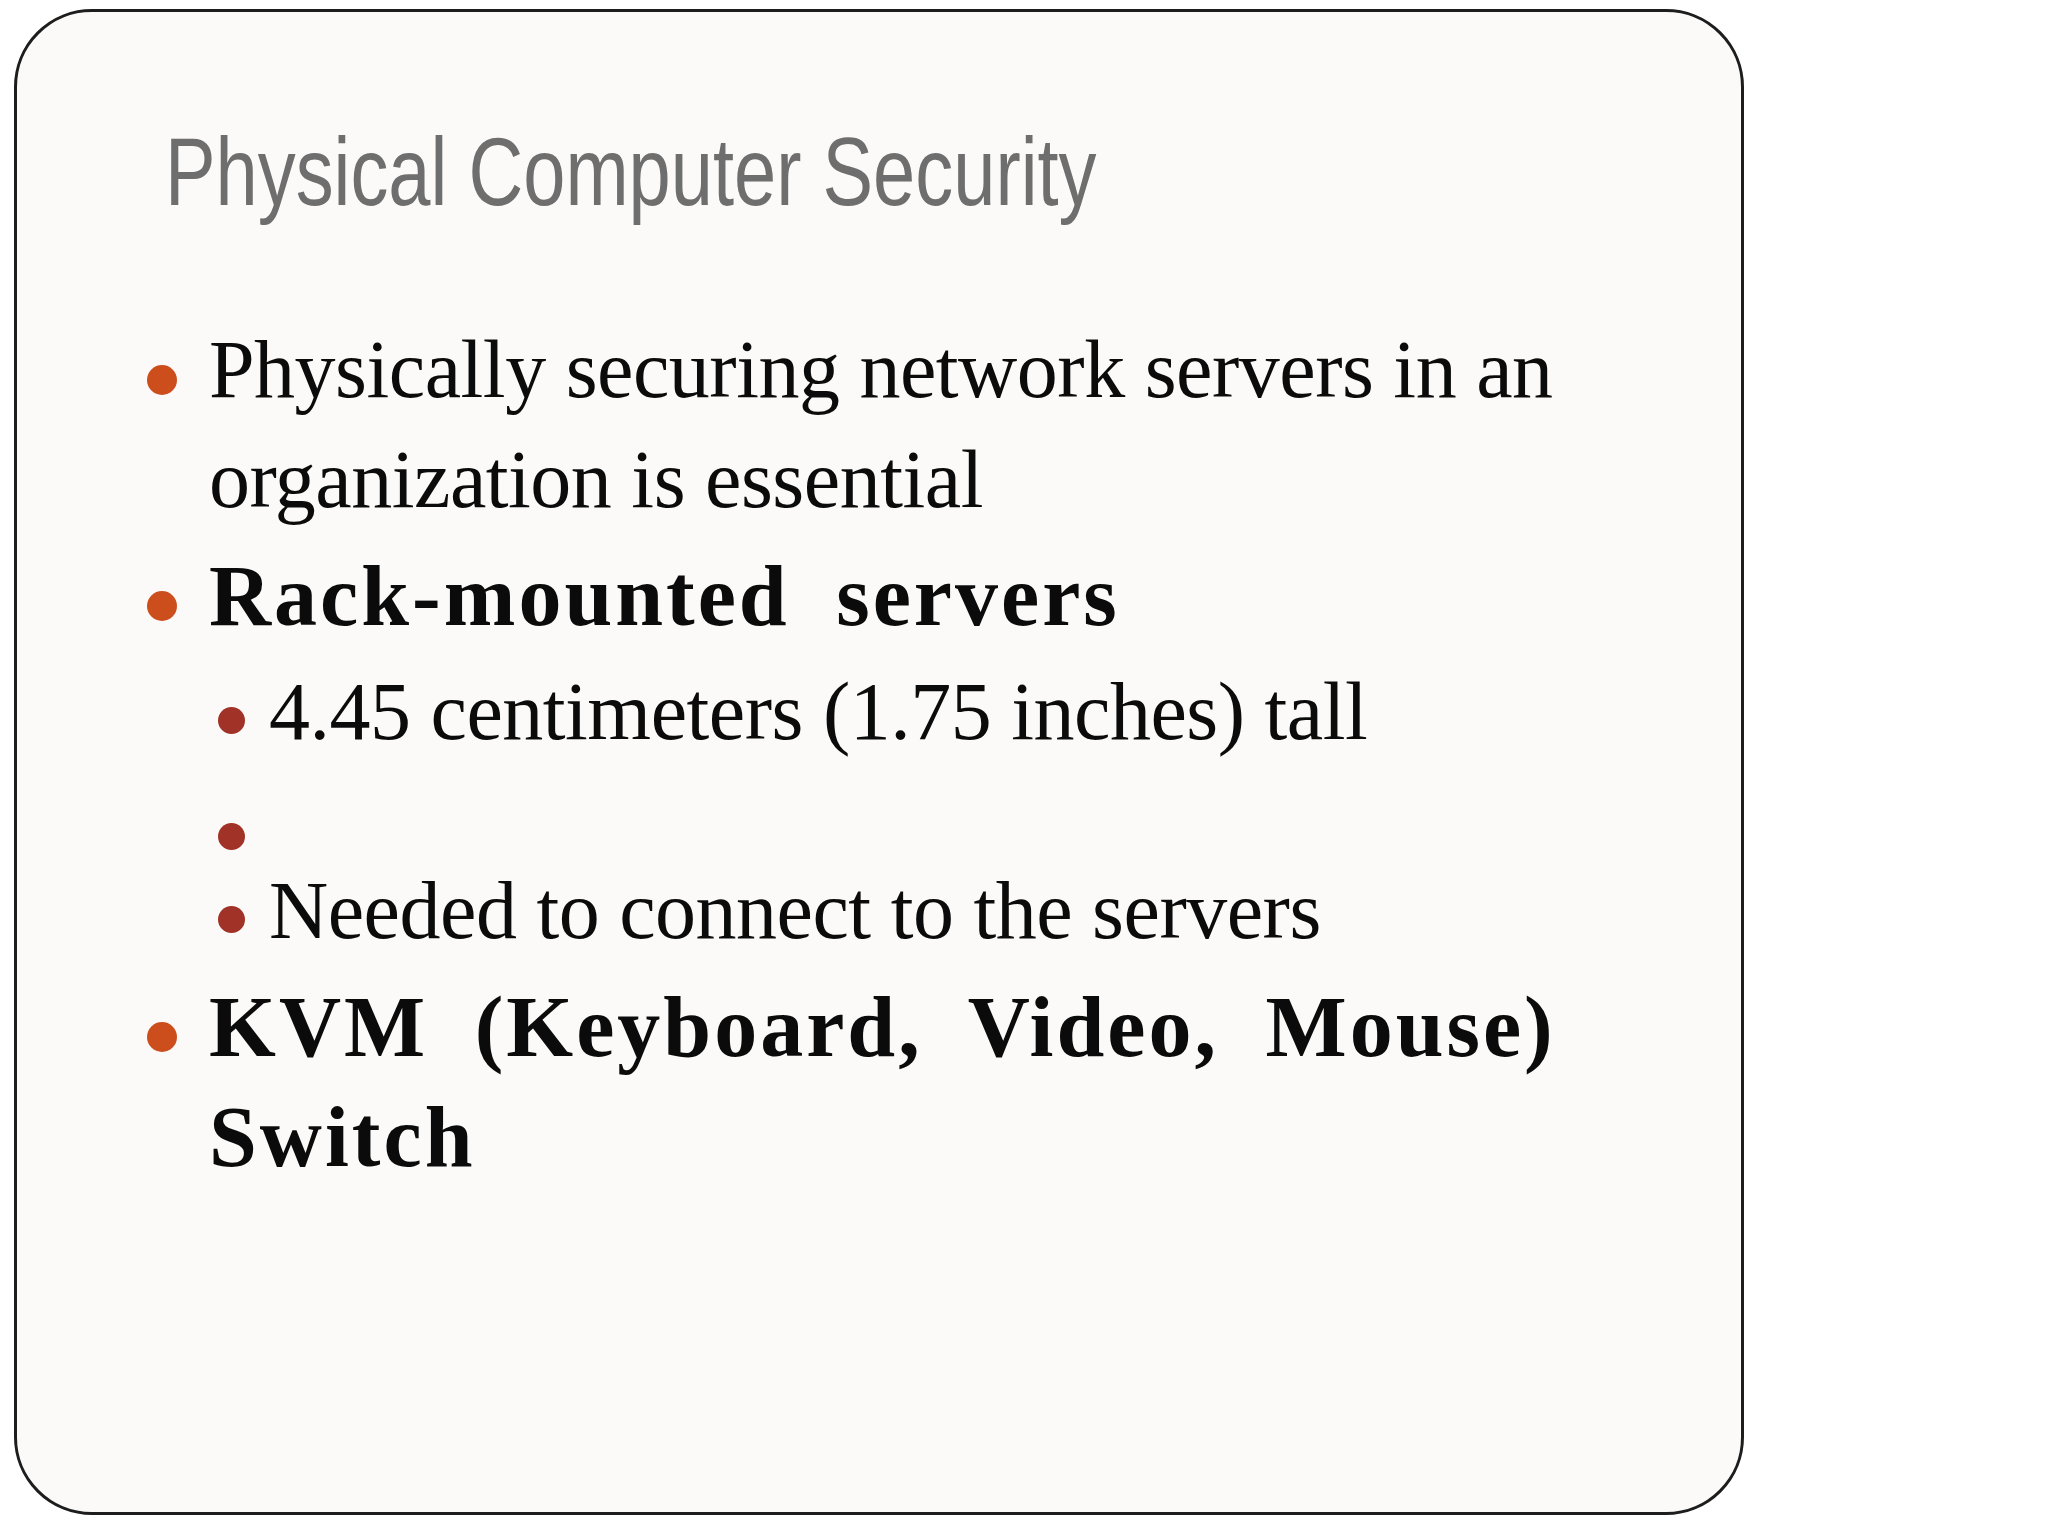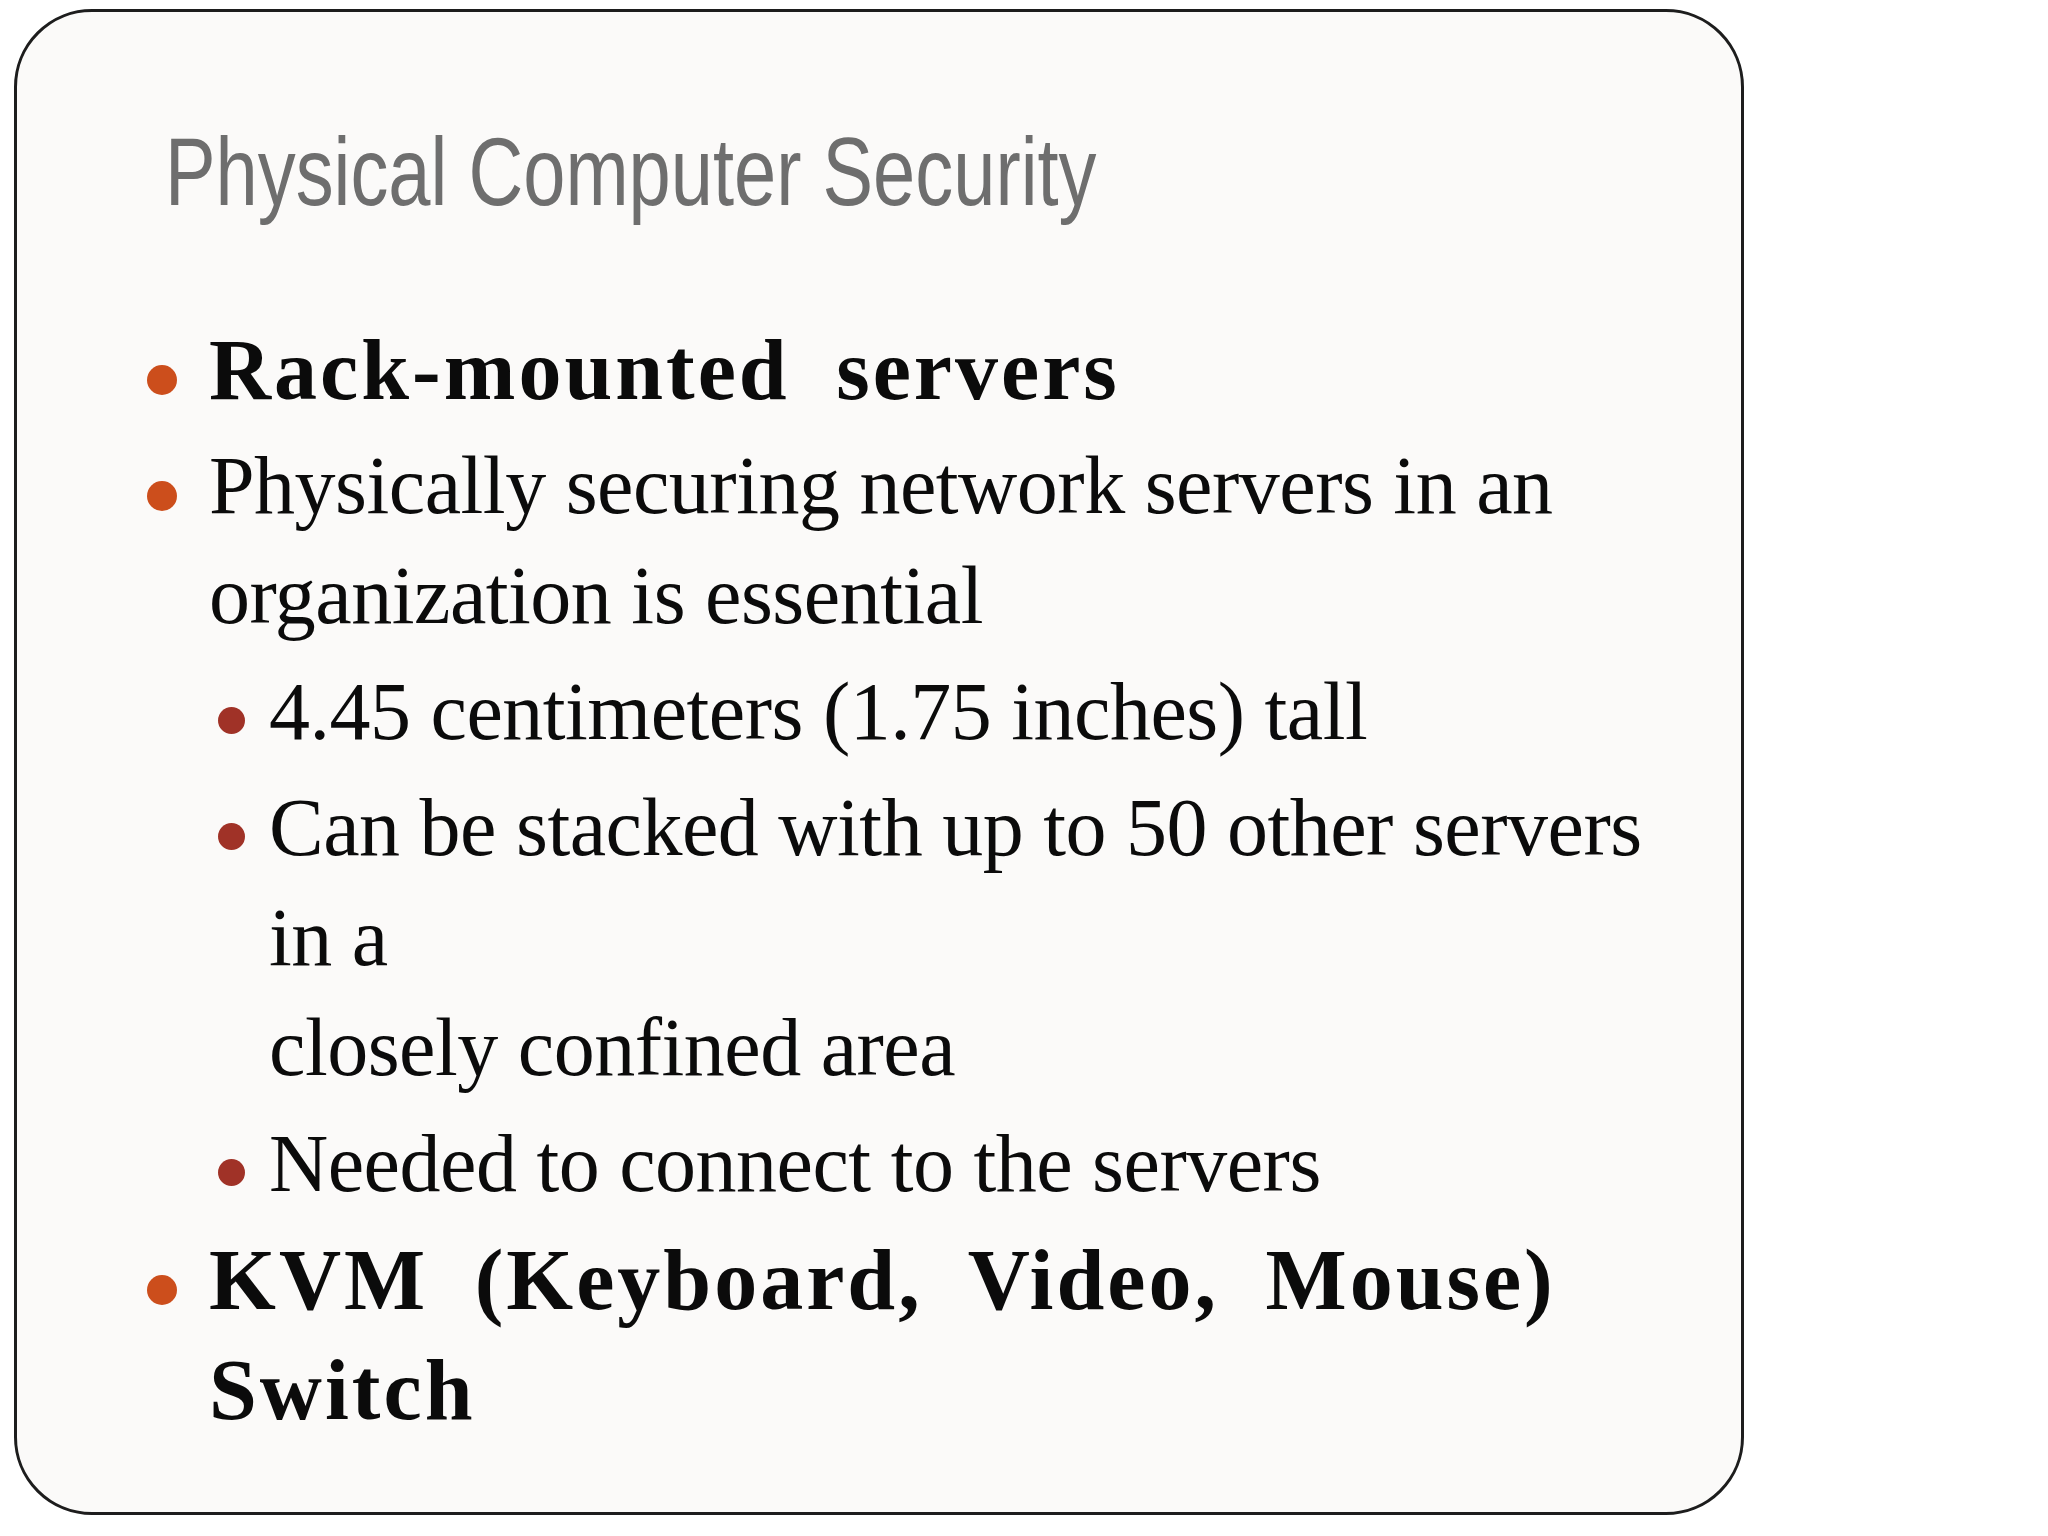--- a/index.html
+++ b/index.html
@@ -94,37 +94,35 @@
     word-spacing: 22px;
   }
 </style>
 </head>
 <body>
 
 <div class="slide">
   <h1 class="title">Physical Computer Security</h1>
 
   <div class="bullets" id="bullet-list">
-      <div class="bullet-item level-1 bold">
-    <span class="bullet-dot"></span>
-    <span class="bullet-text">Rack-mounted servers</span>
-  </div>
       <div class="bullet-item level-1">
     <span class="bullet-dot"></span>
     <span class="bullet-text">Physically securing network servers in an
 organization is essential</span>
+  </div>
+      <div class="bullet-item level-1 bold">
+    <span class="bullet-dot"></span>
+    <span class="bullet-text">Rack-mounted servers</span>
   </div>
       <div class="bullet-item level-2">
     <span class="bullet-dot"></span>
     <span class="bullet-text">4.45 centimeters (1.75 inches) tall</span>
   </div>
       <div class="bullet-item level-2">
     <span class="bullet-dot"></span>
-    <span class="bullet-text">Can be stacked with up to 50 other servers in a
-closely confined area</span>
   </div>
       <div class="bullet-item level-2">
     <span class="bullet-dot"></span>
     <span class="bullet-text">Needed to connect to the servers</span>
   </div>
       <div class="bullet-item level-1 bold">
     <span class="bullet-dot"></span>
     <span class="bullet-text">KVM (Keyboard, Video, Mouse) Switch</span>
   </div>
     </div>

